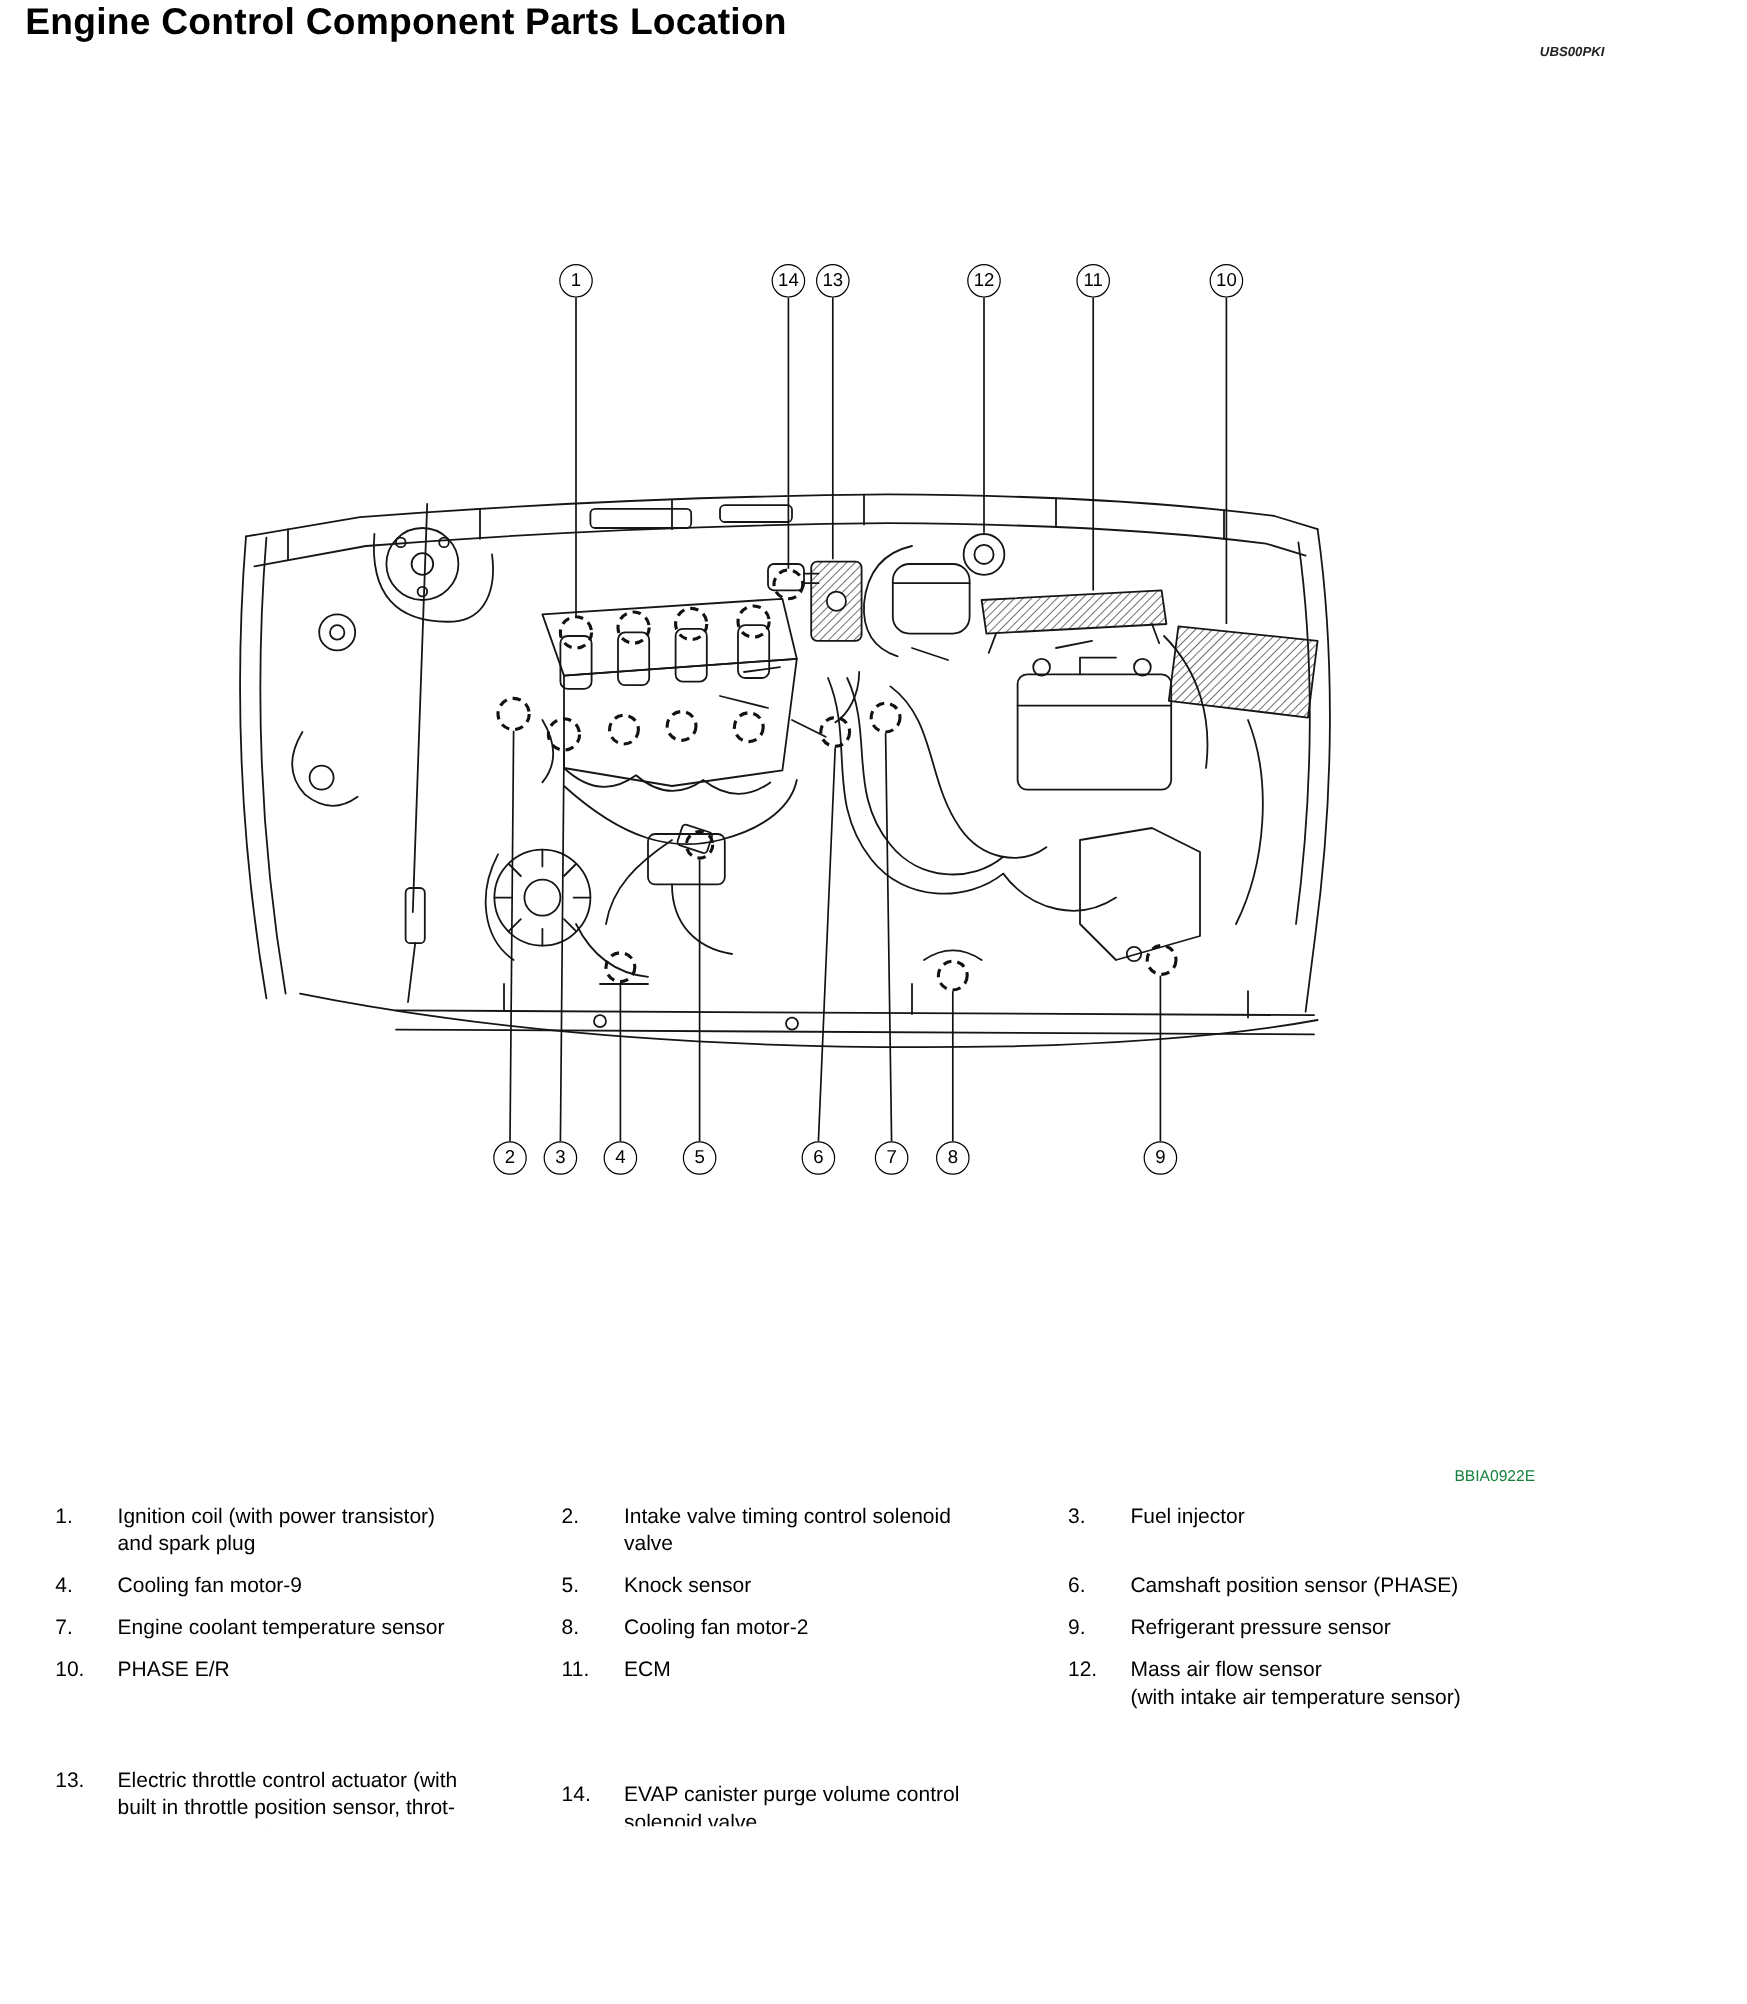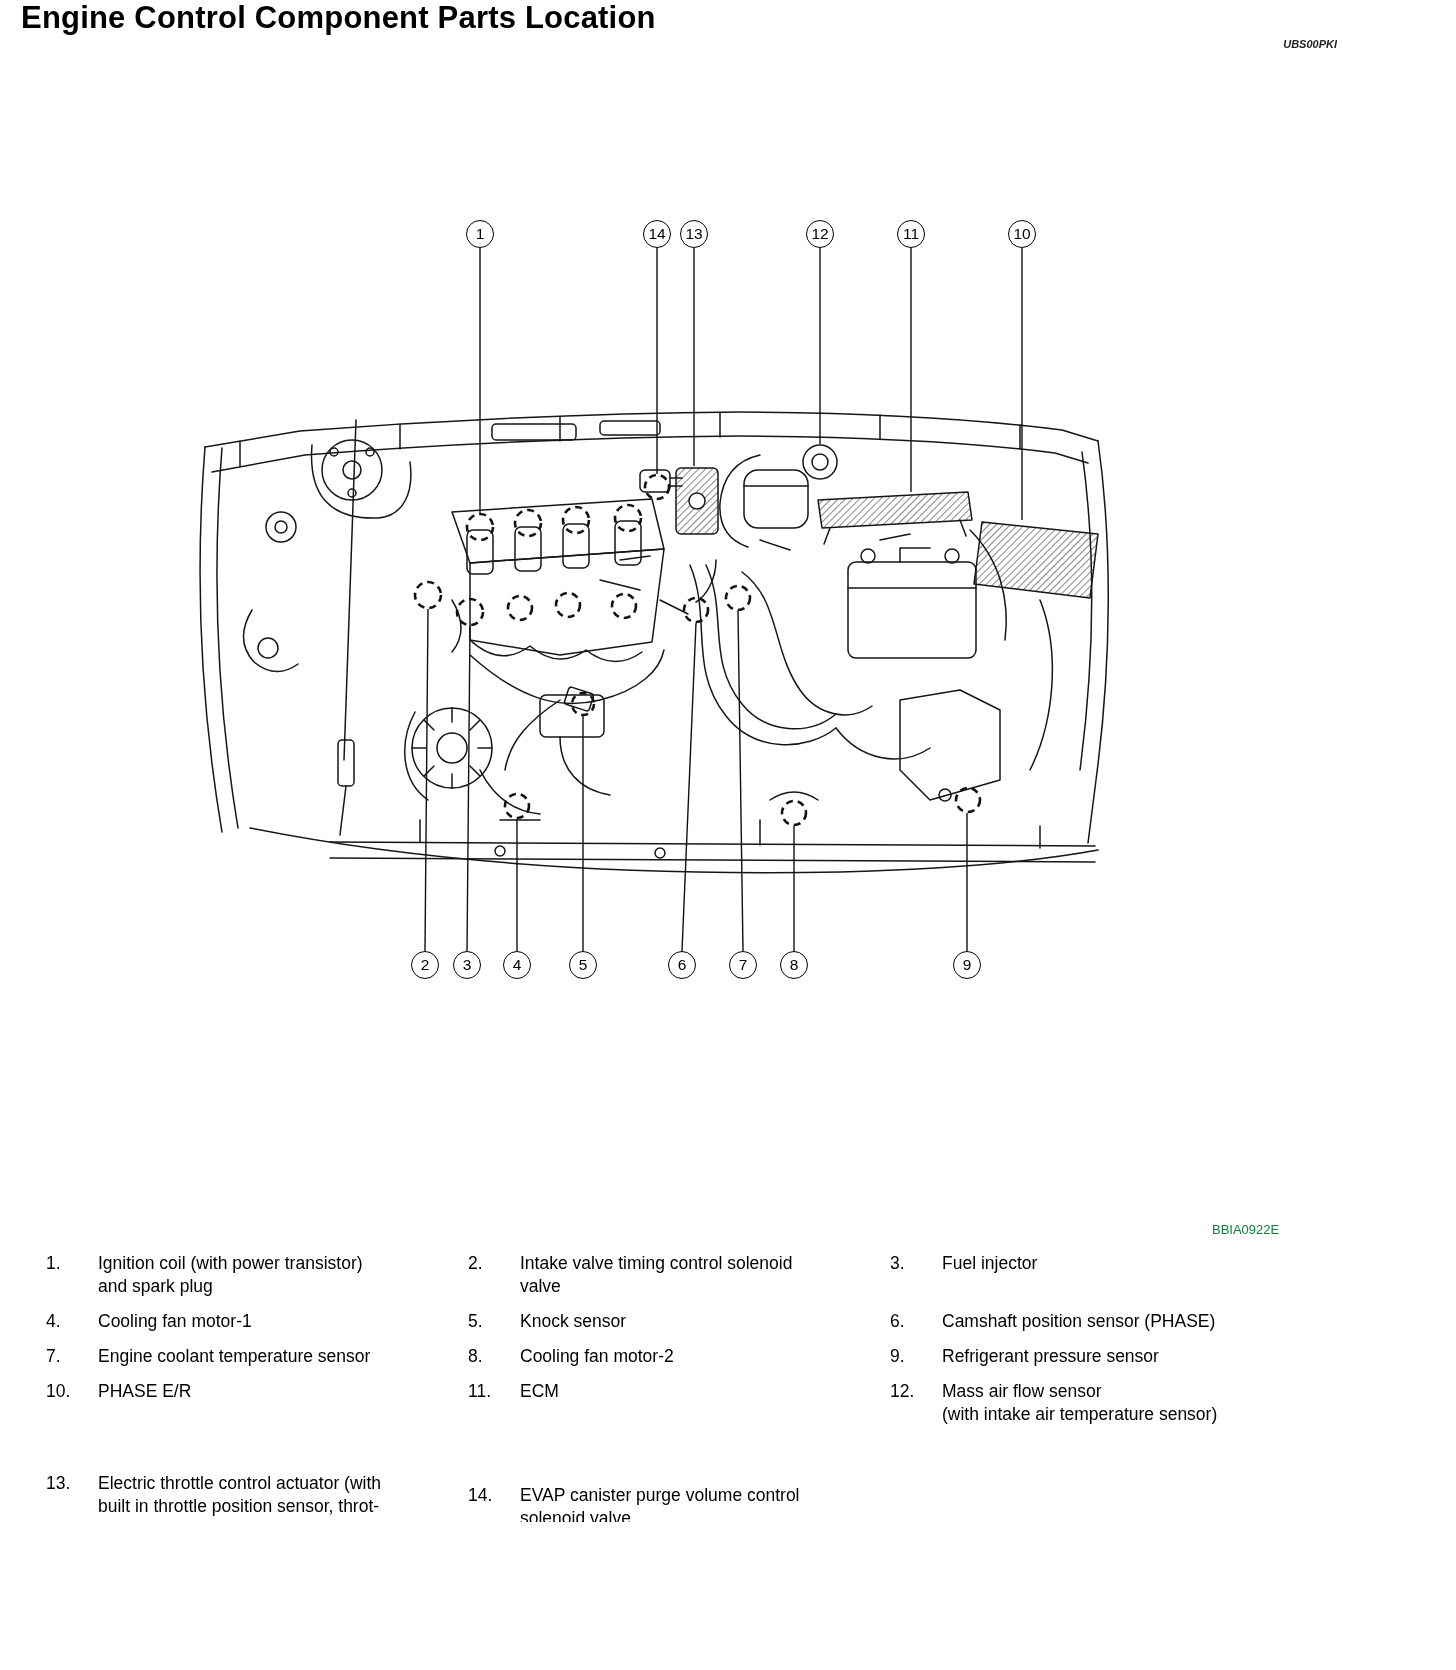--- a/index.html
+++ b/index.html
@@ -213,21 +213,21 @@
 valve</span>
       </div>
       <div class="cell c3">
         <span class="num">3.</span>
         <span class="txt">Fuel injector</span>
       </div>
     </div>
     <div class="legend-row">
       <div class="cell c1">
         <span class="num">4.</span>
-        <span class="txt">Cooling fan motor-1</span>
+        <span class="txt">Cooling fan motor-9</span>
       </div>
       <div class="cell c2">
         <span class="num">5.</span>
         <span class="txt">Knock sensor</span>
       </div>
       <div class="cell c3">
         <span class="num">6.</span>
         <span class="txt">Camshaft position sensor (PHASE)</span>
       </div>
     </div>

